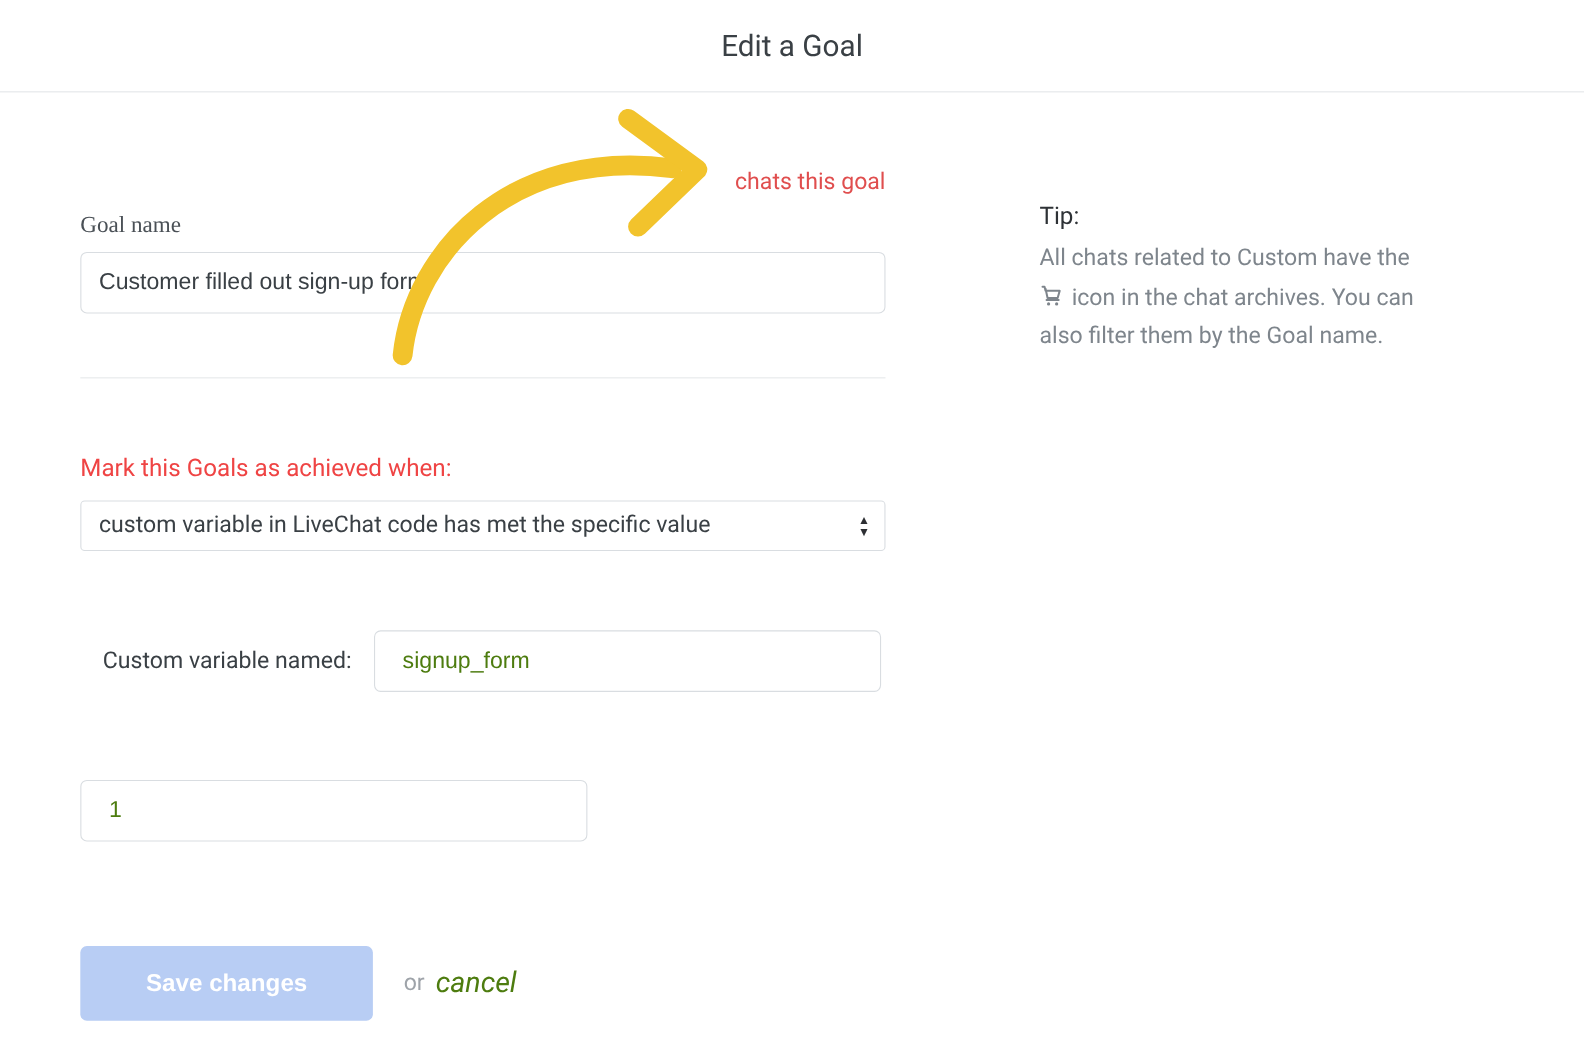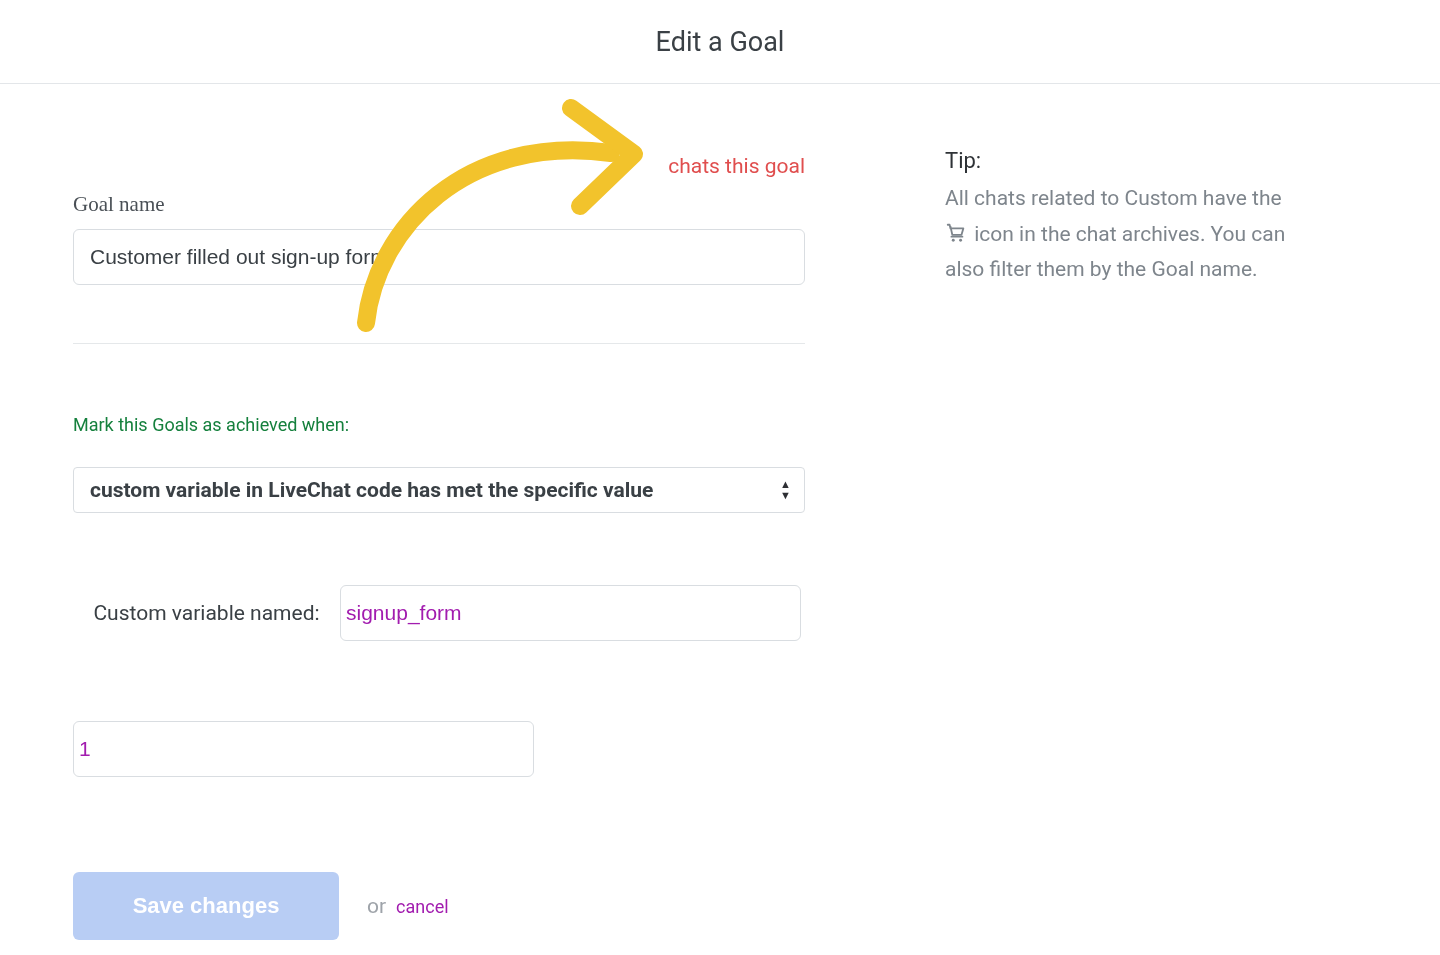--- a/index.html
+++ b/index.html
@@ -33,20 +33,21 @@
   }
   .main {
     position: relative;
     margin-left: 73px;
     width: 732px;
   }
   .sidebar {
     margin-left: 140px;
     width: 360px;
     padding-top: 6px;
+    margin-top: 37px;
   }
   .delete-link {
     position: absolute;
     top: 12px;
     right: 0;
     font-size: 21px;
     color: #e04e4e;
     text-decoration: none;
     cursor: pointer;
   }
@@ -69,30 +70,29 @@
     outline: none;
   }
   .text-input::placeholder { color: #3a4045; }
   .divider {
     margin-top: 58px;
     border: 0;
     border-top: 1px solid #e5e8ea;
   }
   .achieved-label {
     margin-top: 70px;
-    font-size: 18px;
-    color: #15803d;
-    margin-bottom: 32px;
+    font-size: 22px;
+    color: #ef4444;
+    margin-bottom: 16px;
     display: block;
   }
   .select-wrap {
     position: relative;
     width: 732px;
     height: 46px;
-    font-weight: bold;
   }
   .select-field {
     width: 100%;
     height: 46px;
     border: 1px solid #d9dde1;
     border-radius: 4px;
     background: #ffffff;
     padding: 0 40px 0 16px;
     font-size: 21px;
     color: #3a4045;
@@ -123,23 +123,23 @@
     width: 267px;
     font-size: 21px;
     color: #3a4045;
     text-align: center;
   }
   .row-input {
     width: 461px;
     height: 56px;
     border: 1px solid #d9dde1;
     border-radius: 6px;
-    padding: 0 5px;
-    font-size: 21px;
-    color: #a21caf;
+    padding: 0 25px;
+    font-size: 21px;
+    color: #4d7c0f;
     outline: none;
   }
   .row.value-row { margin-top: 80px; }
   .actions {
     display: flex;
     align-items: center;
     margin-top: 95px;
   }
   .save-btn {
     width: 266px;
@@ -152,24 +152,25 @@
     border-radius: 6px;
     cursor: pointer;
   }
   .or-text {
     margin-left: 28px;
     font-size: 21px;
     color: #9ea3a9;
   }
   .cancel-link {
     margin-left: 10px;
-    font-size: 18px;
-    color: #a21caf;
+    font-size: 26px;
+    color: #4d7c0f;
     text-decoration: none;
     cursor: pointer;
+    font-style: italic;
   }
   .tip-heading {
     font-size: 22px;
     color: #2e3236;
     margin-bottom: 8px;
   }
   .tip-body {
     font-size: 21px;
     color: #7e858c;
     line-height: 1.7;

